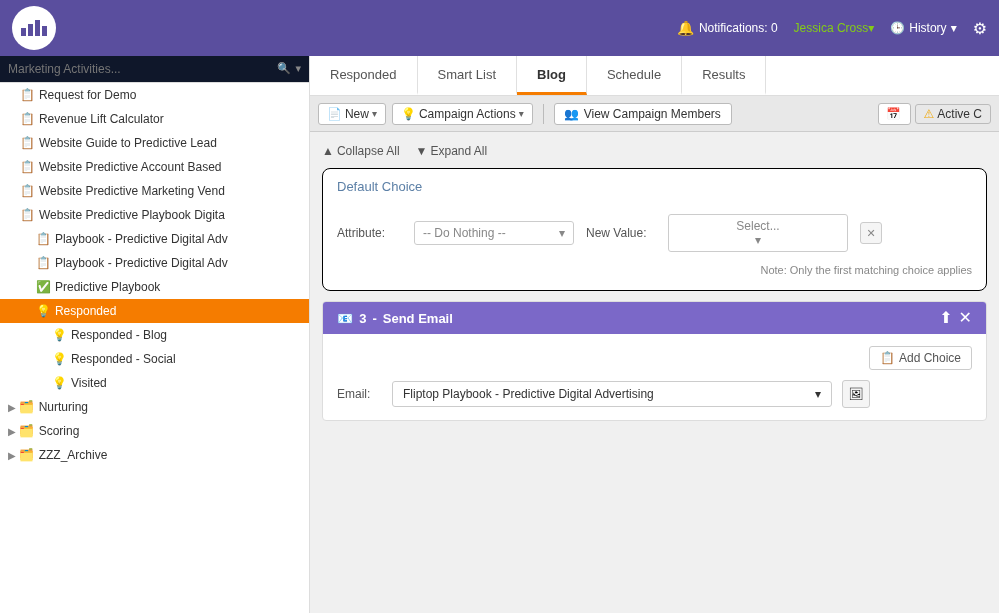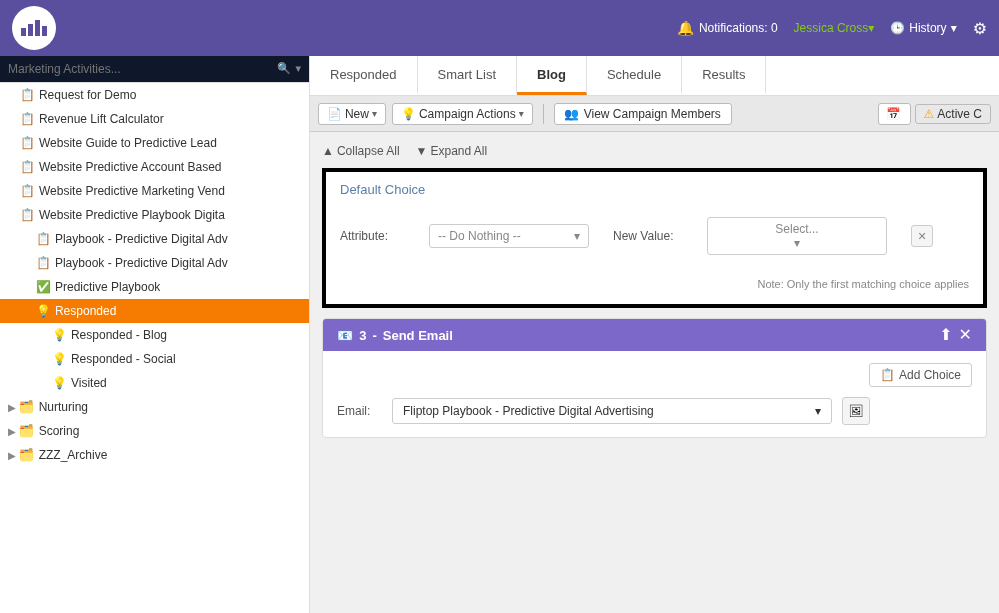--- a/index.html
+++ b/index.html
@@ -193,37 +193,37 @@
     }
     .collapse-btn {
       background: none; border: none; cursor: pointer;
       font-size: 12px; color: #555;
       display: flex; align-items: center; gap: 3px;
     }
 
     
     .choice-card {
       background: white;
-      border: 4px solid #000000;
-      border-radius: 0;
+      border: 1px solid #000000;
+      border-radius: 8px;
       margin-bottom: 10px;
       overflow: hidden;
     }
     .choice-card-header {
       padding: 10px 14px;
       font-size: 13px;
       color: #5b7fa6;
       font-weight: normal;
     }
     .choice-card-body {
       padding: 10px 14px 14px;
     }
     .attribute-row {
-      display: flex; align-items: center; gap: 24px;
-      margin-bottom: 23px;
+      display: flex; align-items: center; gap: 12px;
+      margin-bottom: 12px;
     }
     .attribute-label { font-size: 12px; color: #555; min-width: 65px; }
     .attribute-select {
       border: 1px solid #ccc;
       border-radius: 3px;
       padding: 4px 8px;
       font-size: 12px;
       color: #888;
       min-width: 160px;
       background: white;

